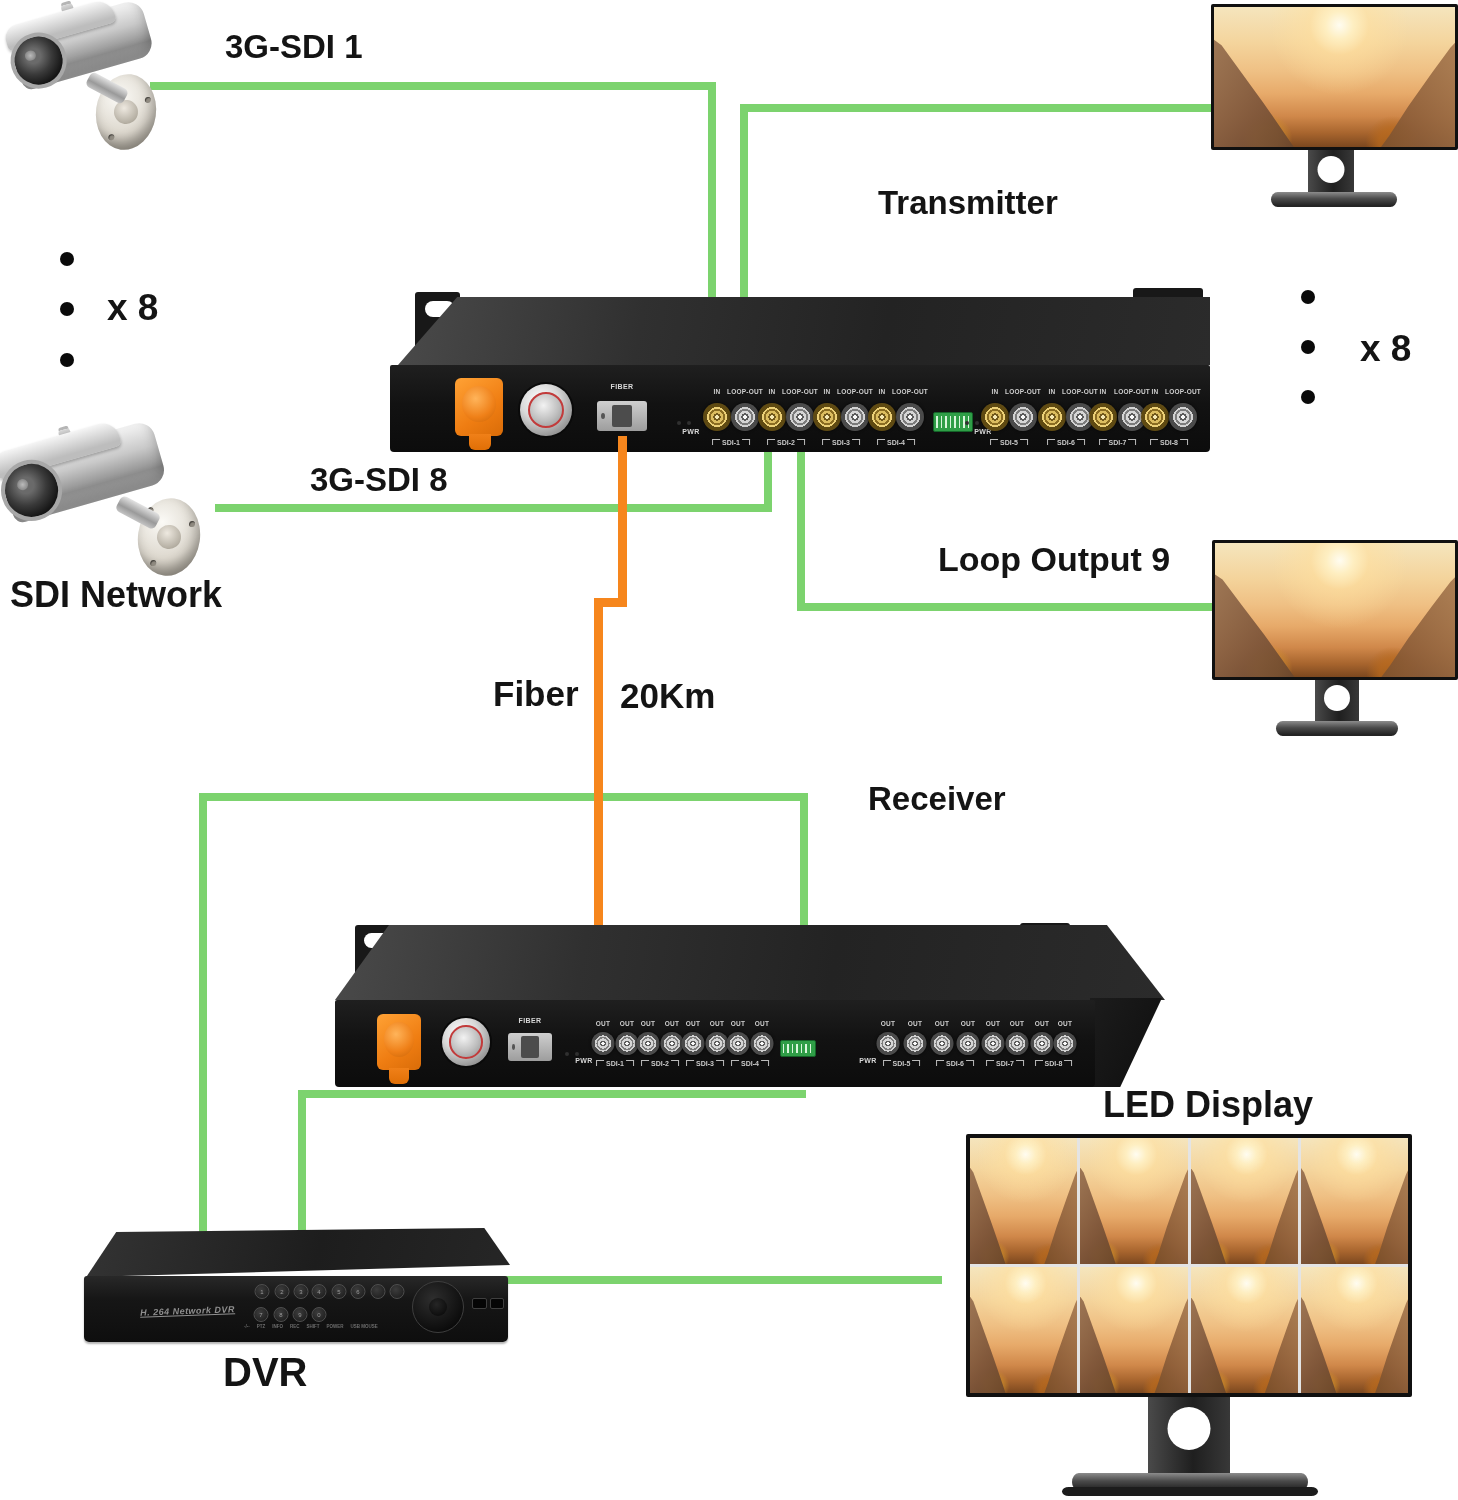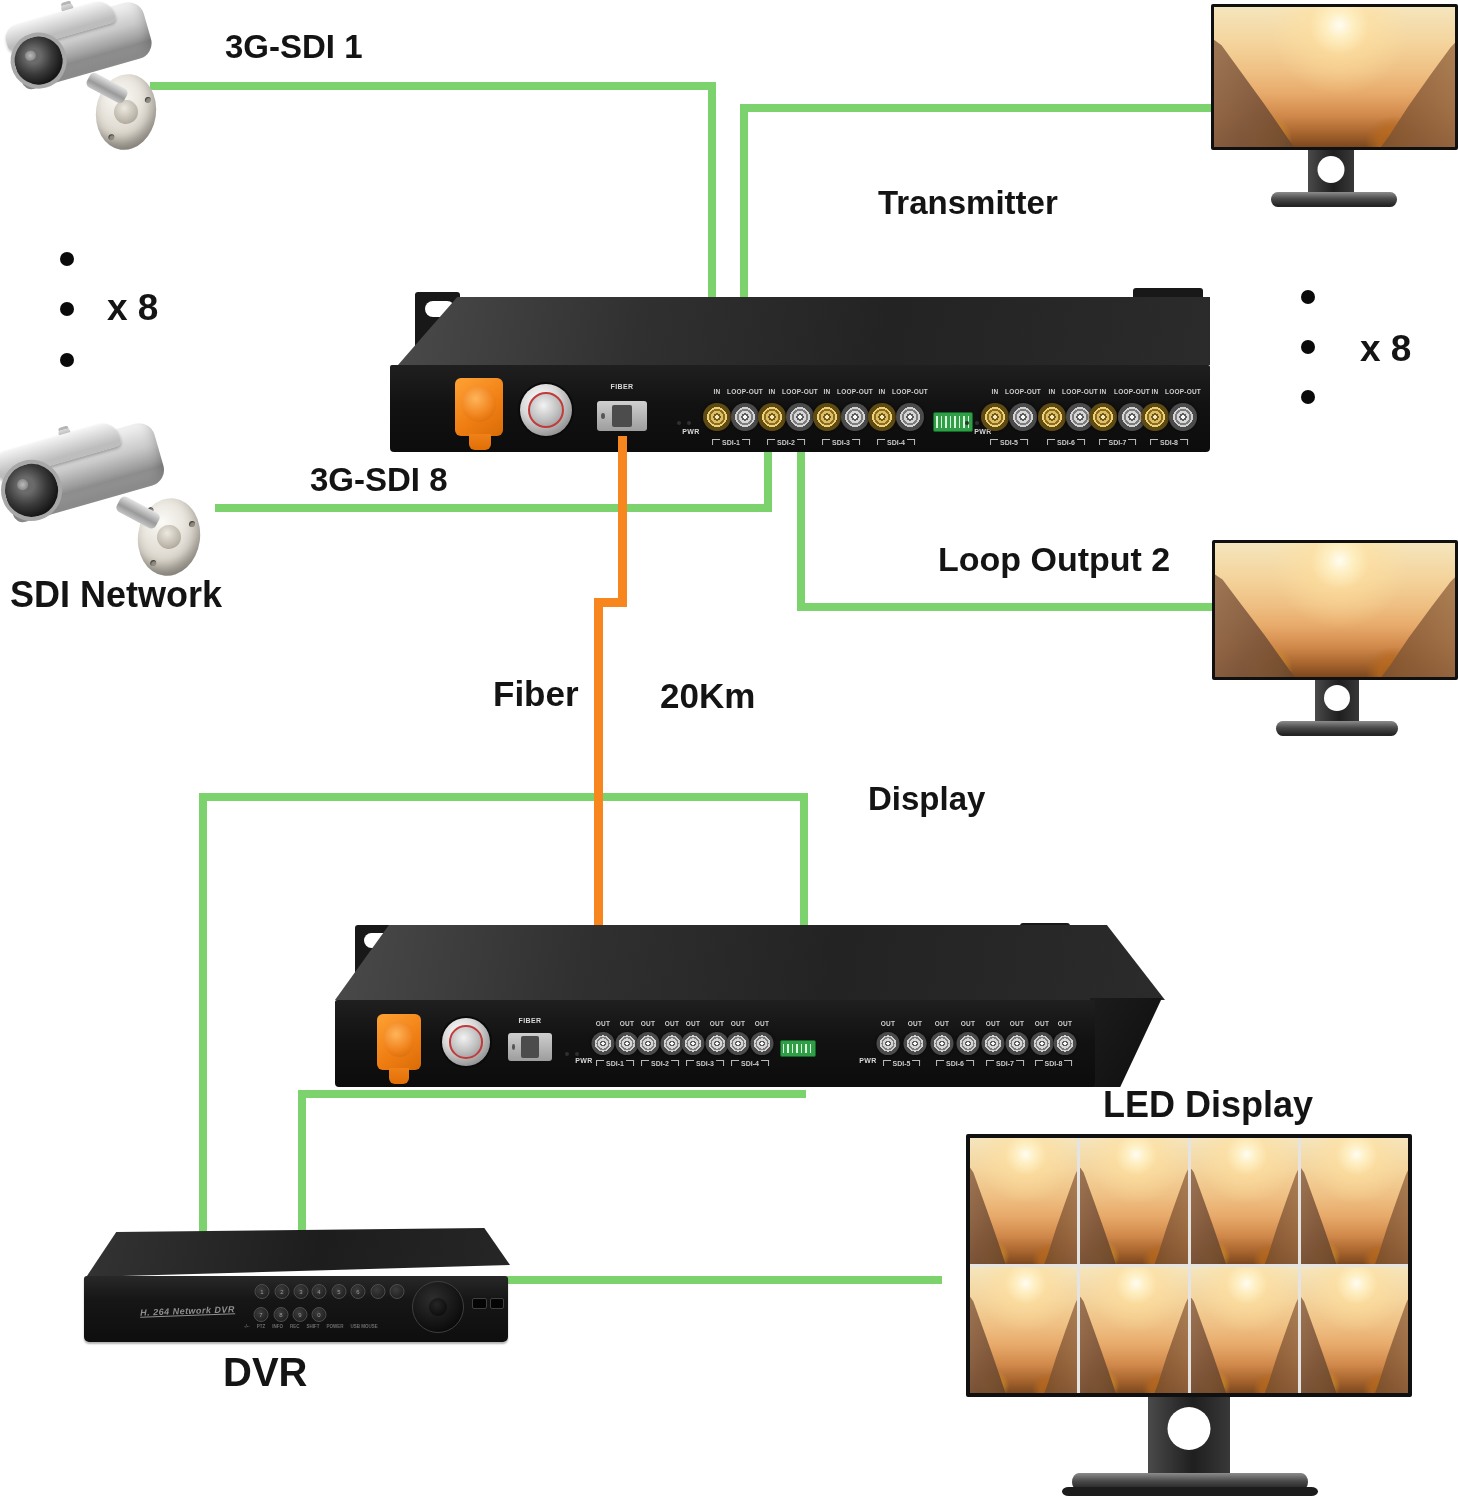--- a/index.html
+++ b/index.html
@@ -134,24 +134,24 @@
   <div class="cable orange" style="left: 618px; top: 436px; width: 9px; height: 168px; z-index: 3; background: rgb(246, 134, 29);"></div>
   <div class="cable orange" style="left: 594px; top: 598px; width: 33px; height: 9px; background: rgb(246, 134, 29);"></div>
   <div class="cable orange" style="left: 594px; top: 600px; width: 9px; height: 325px; background: rgb(246, 134, 29);"></div>
 
   <div class="lbl" style="left:225px;top:28px;font-size:33px;">3G-SDI 1</div>
   <div class="lbl" style="left:878px;top:184px;font-size:33px;">Transmitter</div>
   <div class="lbl" style="left:107px;top:287px;font-size:37px;">x 8</div>
   <div class="lbl" style="left:1360px;top:328px;font-size:37px;">x 8</div>
   <div class="lbl" style="left:310px;top:461px;font-size:33px;">3G-SDI 8</div>
   <div class="lbl" style="left:10px;top:574px;font-size:36px;">SDI Network</div>
-  <div class="lbl" style="left:938px;top:540px;font-size:34px;">Loop Output 2</div>
+  <div class="lbl" style="left:938px;top:540px;font-size:34px;">Loop Output 9</div>
   <div class="lbl" style="left:493px;top:674px;font-size:35px;">Fiber</div>
-  <div class="lbl" style="left:620px;top:676px;font-size:35px;margin-left:40px;">20Km</div>
-  <div class="lbl" style="left:868px;top:780px;font-size:33px;">Display</div>
+  <div class="lbl" style="left:620px;top:676px;font-size:35px;">20Km</div>
+  <div class="lbl" style="left:868px;top:780px;font-size:33px;">Receiver</div>
   <div class="lbl" style="left:1103px;top:1084px;font-size:36px;text-align:right;">LED Display</div>
   <div class="lbl" style="left:223px;top:1350px;font-size:40px;">DVR</div>
 
   <div class="dot" style="left:60px;top:252px;"></div>
   <div class="dot" style="left:60px;top:302px;"></div>
   <div class="dot" style="left:60px;top:353px;"></div>
   <div class="dot" style="left:1301px;top:290px;"></div>
   <div class="dot" style="left:1301px;top:340px;"></div>
   <div class="dot" style="left:1301px;top:390px;"></div>
 

